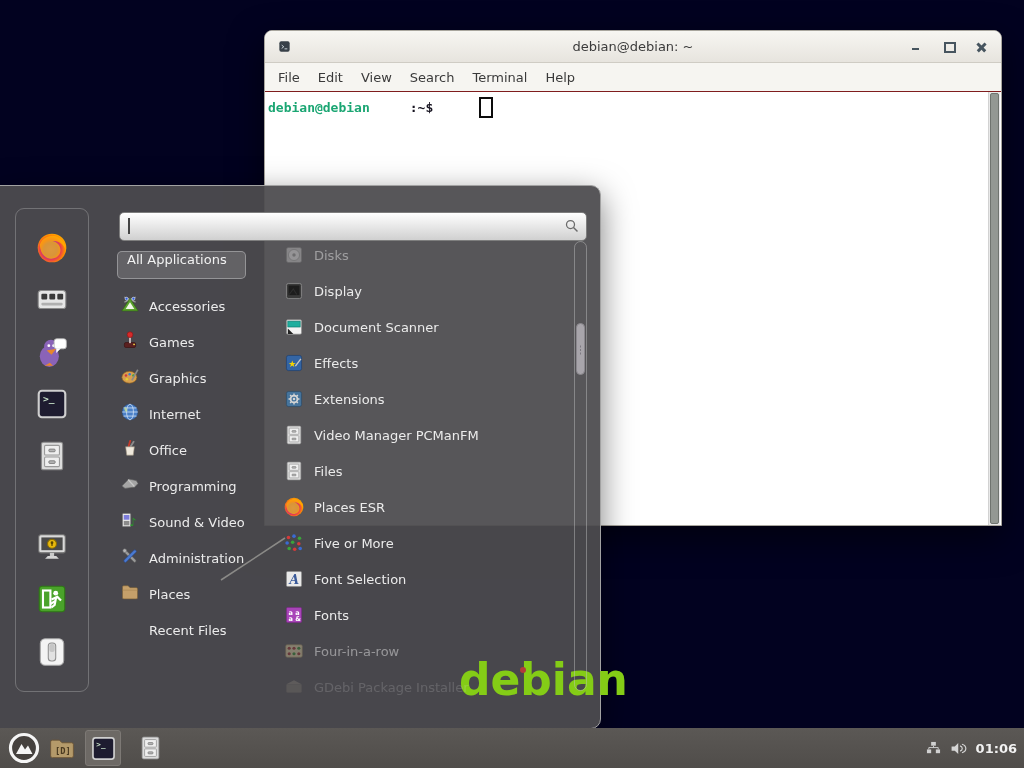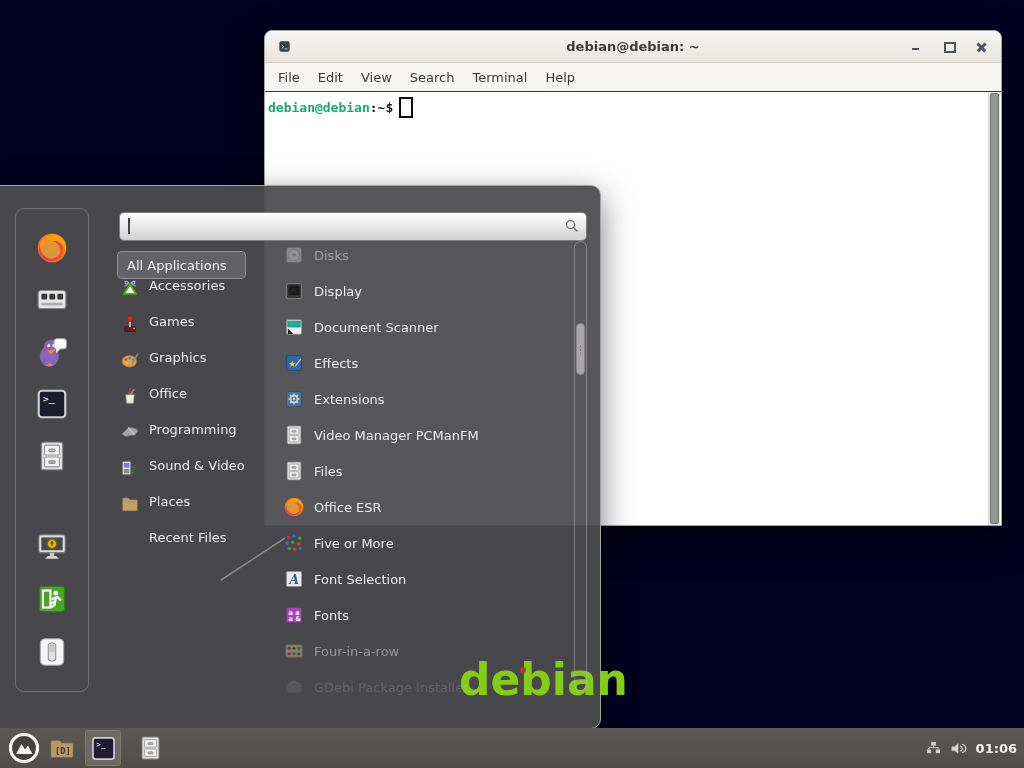--- a/index.html
+++ b/index.html
@@ -8,37 +8,37 @@
           -webkit-font-smoothing:antialiased;}
   .abs{position:absolute;}
 
   
   .term{left:264px;top:30px;width:736px;height:494px;background:#fff;
         border:1px solid #a9a69e;border-radius:8px 8px 0 0;
         box-shadow:0 12px 34px rgba(0,0,0,.55);}
   .term-titlebar{position:absolute;left:0;top:0;right:0;height:31px;
         background:linear-gradient(#f7f6f2,#e7e4de);border-bottom:1px solid #cfccc4;
         border-radius:7px 7px 0 0;display:flex;align-items:center;justify-content:center;}
-  .term-title{font-size:13px;font-weight:bold;color:#3b3b3b;}
+  .term-title{font-size:13px;font-weight:normal;color:#3b3b3b;}
   .title-icon{position:absolute;left:12px;top:8px;width:15px;height:15px;}
   .win-btns{position:absolute;right:14px;top:0;height:31px;display:flex;gap:23px;align-items:center;}
   .wb{width:10px;height:10px;position:relative;}
   .wb-min::after{content:"";position:absolute;left:1px;top:6px;width:7px;height:2.5px;background:#47555f;}
   .wb-max::after{content:"";position:absolute;left:0;top:0;width:8px;height:7px;border:2px solid #47555f;}
   .wb-close::before,.wb-close::after{content:"";position:absolute;left:-1px;top:4px;width:11px;height:2.5px;background:#47555f;}
   .wb-close::before{transform:rotate(45deg);} .wb-close::after{transform:rotate(-45deg);}
 
   .term-menubar{position:absolute;left:0;top:32px;right:0;height:28px;background:#f6f5f1;
         border-bottom:1px solid #7f1d1d;display:flex;align-items:center;padding-left:4px;
         font-size:13px;color:#3a3a3a;}
   .mi{padding:4px 9px;}
 
   .term-body{position:absolute;left:0;top:61px;right:0;bottom:0;background:#fff;
         font-family:"DejaVu Sans Mono",monospace;font-size:13px;font-weight:bold;}
-  .prompt{position:absolute;left:3px;top:5px;display:flex;align-items:center;white-space:pre;}
+  .prompt{position:absolute;left:3px;top:5px;display:flex;align-items:center;white-space:pre;gap:40px;}
   .p-green{color:#1ba673;} .p-dark{color:#171421;}
   .cursor{width:10px;height:17px;border:2px solid #0c0c0c;margin-left:6px;}
   .term-scroll{position:absolute;right:1px;top:0;bottom:0;width:11px;background:#e9e9e9;border-left:1px solid #d2d2d2;}
   .term-thumb{position:absolute;left:1px;right:1px;top:1px;bottom:1px;background:#939893;
         border:1px solid #6f746f;border-radius:2px;}
 
   
   .menu{left:-1px;top:185px;width:600px;height:542px;background:rgba(77,75,79,.94);
         border:1px solid #a2a2a2;border-radius:0 10px 10px 0;box-shadow:0 10px 32px rgba(0,0,0,.5);}
   .wm{left:459px;top:472px;font-size:44px;font-weight:bold;color:#84cc16;line-height:1;z-index:0;}
@@ -49,23 +49,23 @@
 
   .search{left:119px;top:26px;width:466px;height:27px;border-radius:5px;border:1px solid #7e7e7e;
         background:linear-gradient(#ffffff,#d0d0d0);box-shadow:inset 0 1px 0 rgba(255,255,255,.9);}
   .search input{position:absolute;left:6px;top:2px;right:26px;bottom:2px;background:transparent;
         border:none;outline:none;font-size:13px;color:#222;font-family:"DejaVu Sans",sans-serif;}
   .caret{position:absolute;left:8px;top:5px;width:1.5px;height:16px;background:#444;}
   .search .mag{position:absolute;right:6px;top:5px;width:16px;height:16px;}
 
   .allapps{left:117px;top:65px;width:129px;height:28px;background:rgba(255,255,255,.15);
         border:1px solid rgba(255,255,255,.32);border-radius:5px;color:#f1f1f1;font-size:13px;
-        display:flex;align-items:center;padding-left:9px;box-sizing:border-box;}
+        display:flex;align-items:flex-start;padding-left:9px;box-sizing:border-box;}
   .cats{left:117px;top:92px;width:166px;}
-  .cat{height:36px;display:flex;align-items:flex-start;gap:9px;color:#ececec;font-size:13px;padding-left:3px;}
+  .cat{height:36px;display:flex;align-items:flex-end;gap:9px;color:#ececec;font-size:13px;padding-left:3px;}
   .ci{width:20px;height:20px;flex:0 0 20px;}
 
   .apps{left:283px;top:51px;width:288px;z-index:1;}
   .app{height:36px;display:flex;align-items:center;gap:9px;color:#ebebeb;font-size:13px;}
   .ai{width:22px;height:22px;flex:0 0 22px;}
   .dim{opacity:.48;} .dimmer{opacity:.17;}
 
   .mscroll{left:574px;top:55px;width:13px;height:450px;border:1px solid rgba(195,195,195,.45);border-radius:7px;box-sizing:border-box;}
   .mthumb{position:absolute;left:1px;right:1px;top:81px;height:50px;background:#a8a5ab;
         border:1px solid #8a878d;border-radius:6px;}
@@ -388,35 +388,47 @@
           <span>Games</span>
         </div>
       <div class="cat">
           <svg class="ci">
             <use href="#i-graphics"></use>
           </svg>
           <span>Graphics</span>
         </div>
       <div class="cat">
           <svg class="ci">
+            <use href="#i-globe"></use>
+          </svg>
+          <span>Internet</span>
+        </div>
+      <div class="cat">
+          <svg class="ci">
             <use href="#i-office"></use>
           </svg>
           <span>Office</span>
         </div>
       <div class="cat">
           <svg class="ci">
             <use href="#i-programming"></use>
           </svg>
           <span>Programming</span>
         </div>
       <div class="cat">
           <svg class="ci">
             <use href="#i-sound"></use>
           </svg>
           <span>Sound &amp; Video</span>
+        </div>
+      <div class="cat">
+          <svg class="ci">
+            <use href="#i-admin"></use>
+          </svg>
+          <span>Administration</span>
         </div>
       <div class="cat">
           <svg class="ci">
             <use href="#i-folder"></use>
           </svg>
           <span>Places</span>
         </div>
       <div class="cat">
           <span class="ci"></span>
           <span>Recent Files</span>
@@ -463,21 +475,21 @@
       <div class="app">
           <svg class="ai">
             <use href="#i-cabinet"></use>
           </svg>
           <span>Files</span>
         </div>
       <div class="app">
           <svg class="ai">
             <use href="#i-firefox"></use>
           </svg>
-          <span>Office ESR</span>
+          <span>Places ESR</span>
         </div>
       <div class="app">
           <svg class="ai">
             <use href="#i-fiveormore"></use>
           </svg>
           <span>Five or More</span>
         </div>
       <div class="app">
           <svg class="ai">
             <use href="#i-fontsel"></use>

